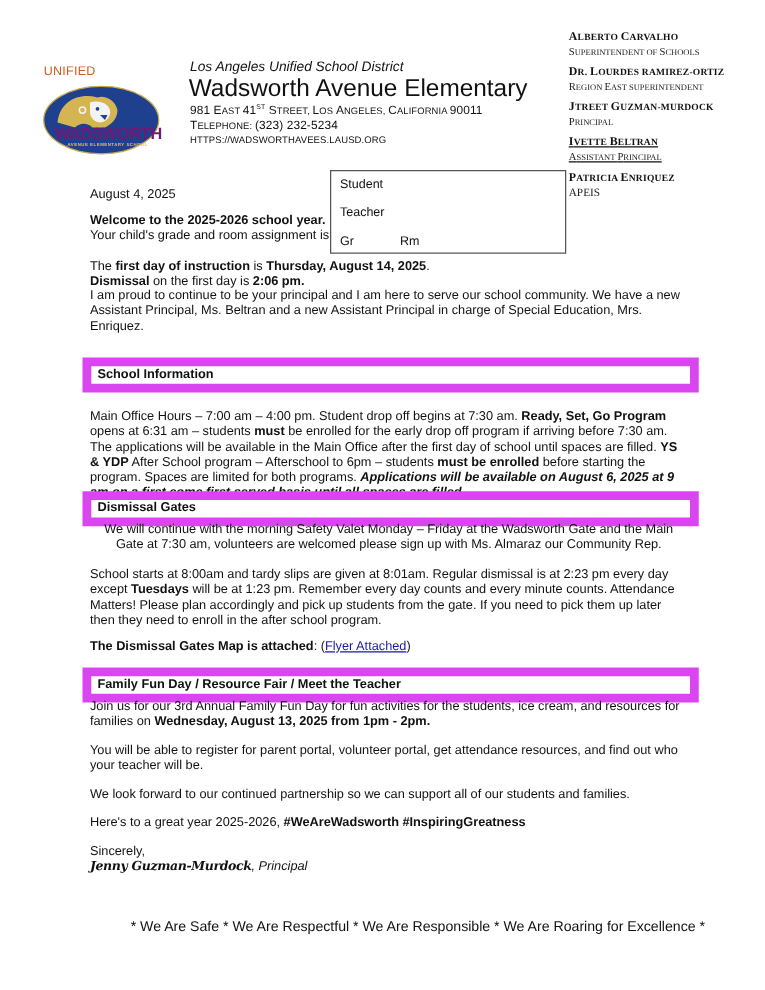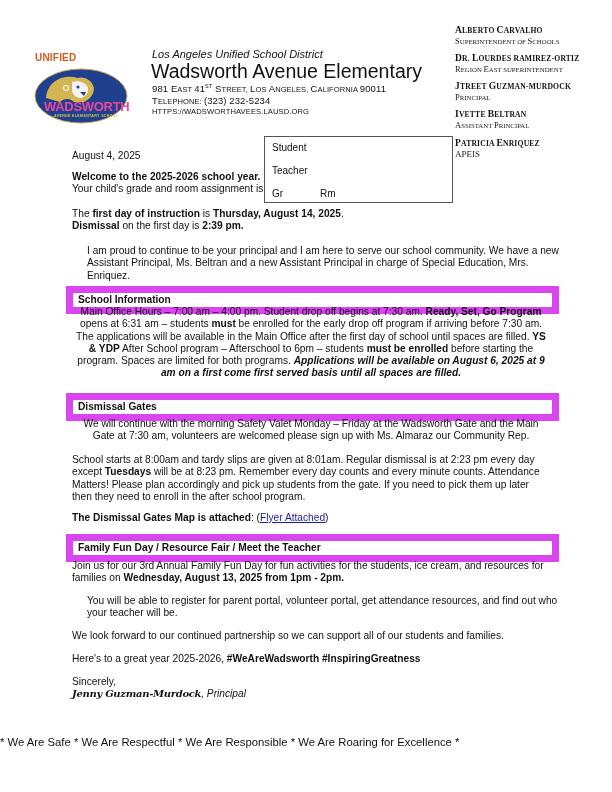--- a/index.html
+++ b/index.html
@@ -4,21 +4,21 @@
 <style>
   html, body { margin: 0; padding: 0; background: #ffffff; }
   body { width: 612px; height: 792px; position: relative; overflow: hidden;
          font-family: "Liberation Sans", sans-serif; color: #111; }
   .abs { position: absolute; }
 
   
   #lausd-logo { left: 34px; top: 30px; width: 106px; height: 36px; }
   .lausd-word { font-family: "Liberation Sans", sans-serif; font-weight: 900; font-size: 25px;
                 letter-spacing: -1px; line-height: 24px; position: absolute; left: 0; top: 0; white-space: nowrap; }
-  .lausd-unified { position: absolute; left: 1px; top: 23px; font-weight: 700; font-size: 10px;
+  .lausd-unified { position: absolute; left: 1px; top: 23px; font-weight: 400; font-size: 10px;
                    color: #d35a1e; line-height: 10px; letter-spacing: 0.2px; }
 
   
   #wadsworth-logo { left: 34px; top: 68px; width: 94px; height: 56px; }
 
   
   .hdr-district { left: 152px; top: 48px; font-size: 11px; font-style: italic; }
   .hdr-school { left: 151px; top: 60px; font-size: 19.5px; line-height: 22px; }
   .hdr-line { left: 152px; font-size: 9.5px; letter-spacing: 0.1px; }
   .sc-big { font-size: 9.5px; }
@@ -35,39 +35,39 @@
   #assign-box { left: 264px; top: 136px; width: 187px; height: 65px; border: 1px solid #555; }
   .assign-label { position: absolute; font-size: 10px; }
 
   
   .p { left: 72px; width: 478px; font-size: 10.2px; line-height: 12.3px; }
   .p b { font-weight: 700; }
   .section-bar { left: 66px; width: 479px; height: 14px; border: 7px solid #d946ef; }
   .section-bar span { position: absolute; left: 5px; top: 1px; font-weight: 700; font-size: 10.2px; }
   a.link { color: #1a1aa6; }
   .signature { font-family: "DejaVu Serif", serif; font-style: italic; font-weight: 700; font-size: 10px; letter-spacing: -0.3px; }
-  .footer { left: 0; width: 564px; text-align: left; top: 736px; font-size: 11.3px; }
+  .footer { left: 0; width: 564px; text-align: right; top: 736px; font-size: 11.3px; }
 </style>
 </head>
 <body>
 
 <div id="lausd-logo" class="abs">
   <div class="lausd-unified">UNIFIED</div>
 </div>
 
 <div id="wadsworth-logo" class="abs">
   <svg width="94" height="56" viewBox="0 0 94 56">
     <ellipse cx="47" cy="28" rx="46" ry="27" fill="#1f3f8f" stroke="#c9a94a" stroke-width="1"></ellipse>
     <path d="M12 30 C14 12, 30 6, 44 10 C50 8, 58 12, 60 20 C60 28, 54 32, 50 34 L40 34 C36 30, 30 30, 26 34 Z" fill="#e8c24a" opacity="0.9"></path>
     <path d="M38 14 C44 12, 52 14, 54 20 C55 26, 50 30, 46 30 C42 30, 38 26, 38 22 Z" fill="#f3f3f3"></path>
     <circle cx="44" cy="19" r="1.5" fill="#1f3f8f"></circle>
     <path d="M46 24 L52 24 L50 28 Z" fill="#1f3f8f"></path>
     <circle cx="32" cy="20" r="2.5" fill="none" stroke="#f3f3f3" stroke-width="1.2"></circle>
   </svg>
-  <div class="abs" style="left:10px; top:31px; font-weight:900; font-size:13px; color:#ec4899; letter-spacing:-0.3px; font-family:'Liberation Sans',sans-serif;">WADSWORTH</div>
+  <div class="abs" style="left:10px; top:31px; font-weight:900; font-size:13px; color:#701a75; letter-spacing:-0.3px; font-family:'Liberation Sans',sans-serif;">WADSWORTH</div>
   <div class="abs" style="left:20px; top:46px; font-size:3.5px; color:#e8c24a; letter-spacing:0.4px; font-weight:700;">AVENUE ELEMENTARY SCHOOL</div>
 </div>
 
 <div class="abs hdr-district">Los Angeles Unified School District</div>
 <div class="abs hdr-school">Wadsworth Avenue Elementary</div>
 <div class="abs hdr-line" style="top:83px;">
   <span class="sc-big">981 </span><span class="sc-big">E</span><span class="sc-small">AST </span><span class="sc-big">41</span><sup style="font-size:5.5px">ST</sup><span class="sc-big"> S</span><span class="sc-small">TREET, </span><span class="sc-big">L</span><span class="sc-small">OS </span><span class="sc-big">A</span><span class="sc-small">NGELES, </span><span class="sc-big">C</span><span class="sc-small">ALIFORNIA </span><span class="sc-big">90011</span>
 </div>
 <div class="abs hdr-line" style="top:95px;">
   <span class="sc-big">T</span><span class="sc-small">ELEPHONE: </span><span class="sc-big">(323) 232-5234</span>
@@ -79,21 +79,21 @@
   <div class="staff-title"><span>S</span><span class="sm">UPERINTENDENT OF </span><span>S</span><span class="sm">CHOOLS</span></div>
 </div>
 <div class="abs staff" style="top:53px;">
   <div class="staff-name"><span>D</span><span class="sm">R. </span><span>L</span><span class="sm">OURDES RAMIREZ-ORTIZ</span></div>
   <div class="staff-title"><span>R</span><span class="sm">EGION </span><span>E</span><span class="sm">AST SUPERINTENDENT</span></div>
 </div>
 <div class="abs staff" style="top:81px;">
   <div class="staff-name"><span>J</span><span class="sm">TREET </span><span>G</span><span class="sm">UZMAN-MURDOCK</span></div>
   <div class="staff-title"><span>P</span><span class="sm">RINCIPAL</span></div>
 </div>
-<div class="abs staff" style="top:109px;">
+<div class="abs staff" style="top:109px;text-decoration:underline;">
   <div class="staff-name"><span>I</span><span class="sm">VETTE </span><span>B</span><span class="sm">ELTRAN</span></div>
   <div class="staff-title"><span>A</span><span class="sm">SSISTANT </span><span>P</span><span class="sm">RINCIPAL</span></div>
 </div>
 <div class="abs staff" style="top:138px;">
   <div class="staff-name"><span>P</span><span class="sm">ATRICIA </span><span>E</span><span class="sm">NRIQUEZ</span></div>
   <div class="staff-title" style="font-size:9px;">APEIS</div>
 </div>
 
 <div id="assign-box" class="abs">
   <div class="assign-label" style="left:7px; top:5px;">Student</div>
@@ -103,50 +103,50 @@
 </div>
 
 <div class="abs p" style="top:150px;">August 4, 2025</div>
 <div class="abs p" style="top:171px;"><b>Welcome to the 2025-2026 school year.</b></div>
 <div class="abs p" style="top:183px;">Your child's grade and room assignment is</div>
 
 <div class="abs p" style="top:208px;">
   <span>The </span><b>first day of instruction</b><span> is </span><b>Thursday, August 14, 2025</b><span>.</span>
 </div>
 <div class="abs p" style="top:220px;">
-  <b>Dismissal</b><span> on the first day is </span><b>2:39 pm.</b>
+  <b>Dismissal</b><span> on the first day is </span><b>2:06 pm.</b>
 </div>
 
-<div class="abs p" style="top:245px;margin-left:15px;">I am proud to continue to be your principal and I am here to serve our school community.  We have a new Assistant Principal, Ms. Beltran and a new Assistant Principal in charge of Special Education, Mrs. Enriquez.</div>
+<div class="abs p" style="top:231px;">I am proud to continue to be your principal and I am here to serve our school community.  We have a new Assistant Principal, Ms. Beltran and a new Assistant Principal in charge of Special Education, Mrs. Enriquez.</div>
 
 <div class="abs section-bar" style="top:286px;">
   <span>School Information</span>
 </div>
-<div class="abs p" style="top:306px;text-align:center;">
+<div class="abs p" style="top:328px;">
   <span>Main Office Hours – 7:00 am – 4:00 pm. Student drop off begins at 7:30 am. </span><b>Ready, Set, Go Program</b><span> opens at 6:31 am – students </span><b>must</b><span> be enrolled for the early drop off program if arriving before 7:30 am. The applications will be available in the Main Office after the first day of school until spaces are filled. </span><b>YS &amp; YDP</b><span> After School program – Afterschool to 6pm – students </span><b>must be enrolled</b><span> before starting the program. Spaces are limited for both programs. </span><b><i>Applications will be available on August 6, 2025 at 9 am on a first come first served basis until all spaces are filled.</i></b>
 </div>
 
 <div class="abs section-bar" style="top:393px;">
   <span>Dismissal Gates</span>
 </div>
 <div class="abs p" style="top:418px;text-align:center;">We will continue with the morning Safety Valet Monday – Friday at the Wadsworth Gate and the Main Gate at 7:30 am, volunteers are welcomed please sign up with Ms. Almaraz our Community Rep.</div>
 <div class="abs p" style="top:454px;">
-  <span>School starts at 8:00am and tardy slips are given at 8:01am. Regular dismissal is at 2:23 pm every day except </span><b>Tuesdays</b><span> will be at 8:23 pm. Remember every day counts and every minute counts. Attendance Matters! Please plan accordingly and pick up students from the gate. If you need to pick them up later then they need to enroll in the after school program.</span>
+  <span>School starts at 8:00am and tardy slips are given at 8:01am. Regular dismissal is at 2:23 pm every day except </span><b>Tuesdays</b><span> will be at 1:23 pm. Remember every day counts and every minute counts. Attendance Matters! Please plan accordingly and pick up students from the gate. If you need to pick them up later then they need to enroll in the after school program.</span>
 </div>
 <div class="abs p" style="top:512px;">
   <b>The Dismissal Gates Map is attached</b><span>: (</span><a class="link" href="#">Flyer Attached</a><span>)</span>
 </div>
 
 <div class="abs section-bar" style="top:534px;">
   <span>Family Fun Day / Resource Fair / Meet the Teacher</span>
 </div>
 <div class="abs p" style="top:560px;">
   <span>Join us for our 3rd Annual Family Fun Day for fun activities for the students, ice cream, and resources for families on </span><b>Wednesday, August 13, 2025 from 1pm - 2pm.</b>
 </div>
-<div class="abs p" style="top:595px;margin-left:15px;">You will be able to register for parent portal, volunteer portal, get attendance resources, and find out who your teacher will be.</div>
+<div class="abs p" style="top:595px;">You will be able to register for parent portal, volunteer portal, get attendance resources, and find out who your teacher will be.</div>
 <div class="abs p" style="top:630px;">We look forward to our continued partnership so we can support all of our students and families.</div>
 <div class="abs p" style="top:653px;">
   <span>Here's to a great year 2025-2026, </span><b>#WeAreWadsworth #InspiringGreatness</b>
 </div>
 
 <div class="abs p" style="top:676px;">Sincerely,</div>
 <div class="abs p" style="top:688px;">
   <span class="signature">Jenny Guzman-Murdock</span><i>, Principal</i>
 </div>
 

